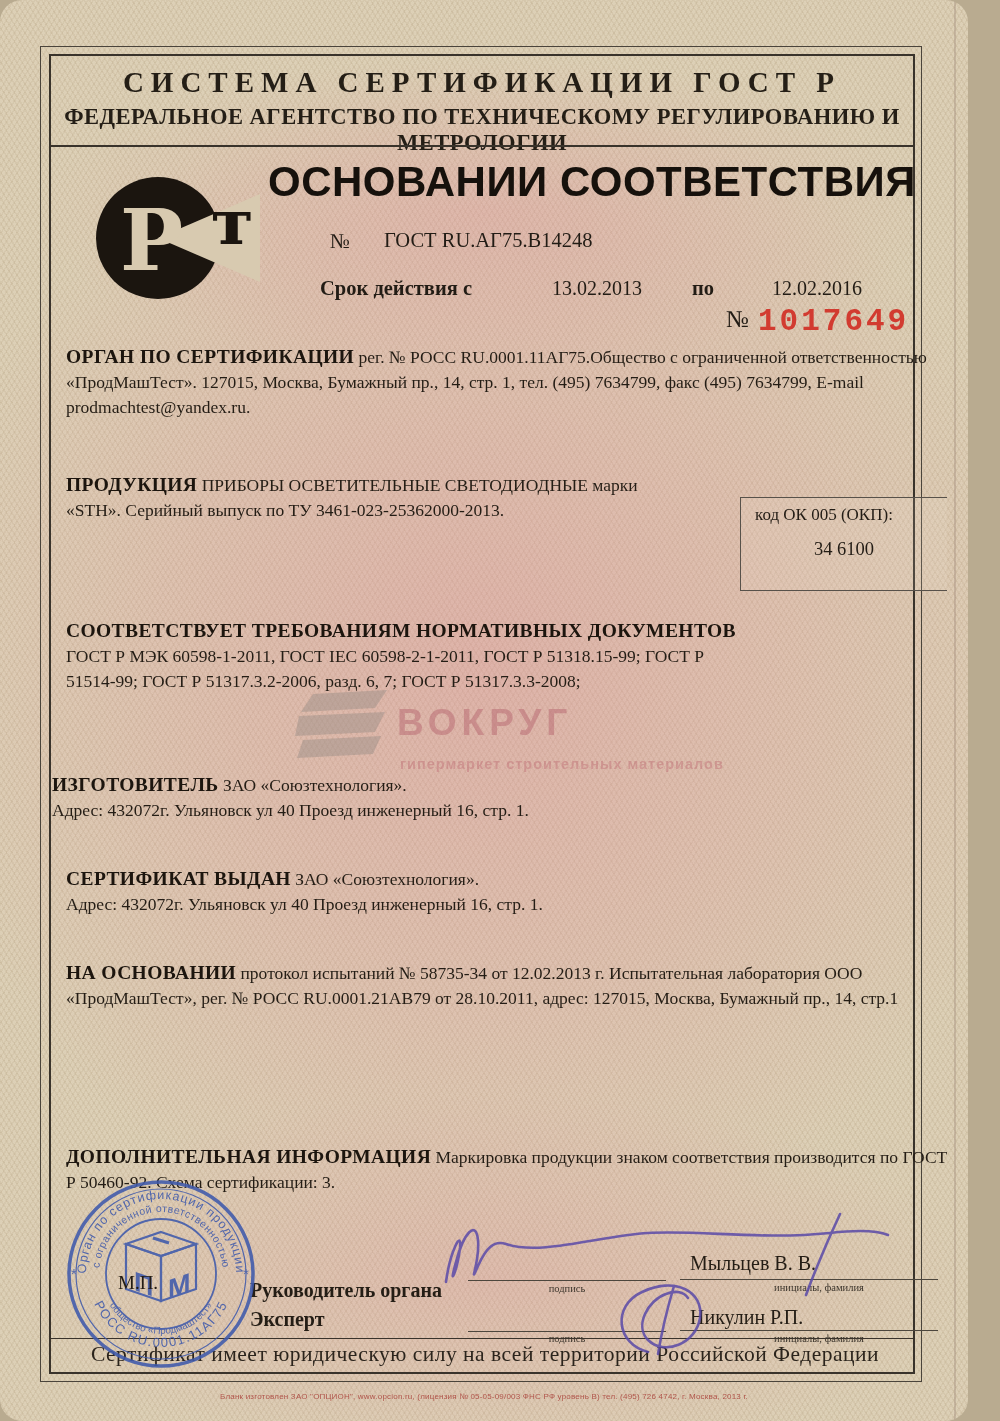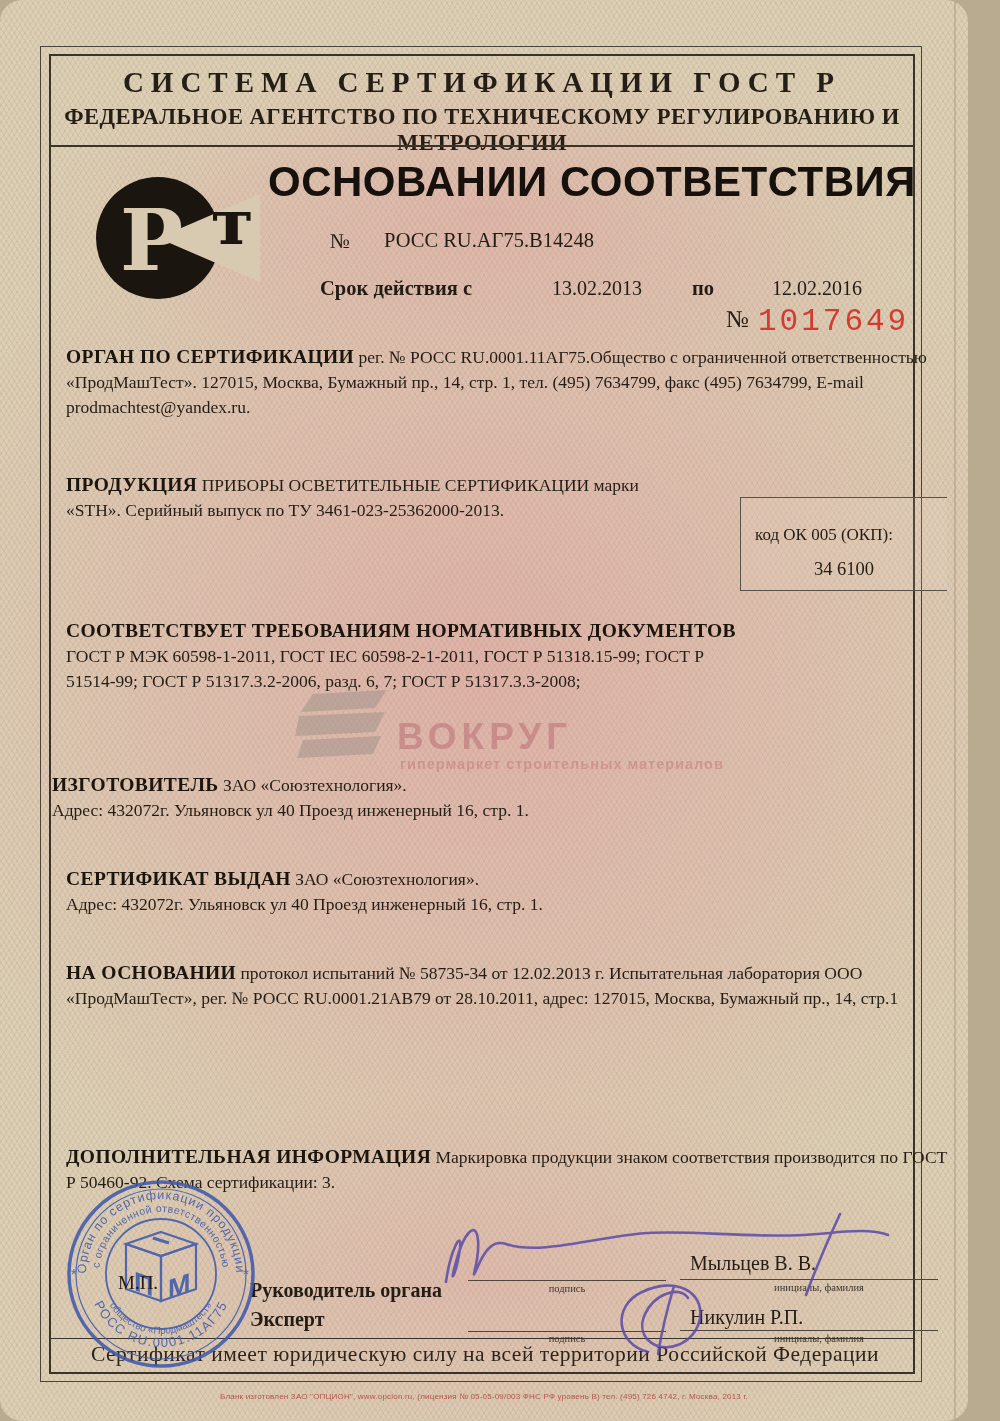--- a/index.html
+++ b/index.html
@@ -19,25 +19,25 @@
   .frame-outer{left:40px;top:46px;right:46px;bottom:39px;border:1.5px solid #4a443b;}
   .frame-inner{left:49px;top:54px;right:53px;bottom:47px;border:2px solid #39332b;}
   .hline{height:0;border-top:2px solid #39332b;}
   .hdr1{left:49px;right:53px;top:66px;text-align:center;font-weight:bold;font-size:29px;letter-spacing:7px;color:#241e16;}
   .hdr2{left:49px;right:53px;top:104px;text-align:center;font-weight:bold;font-size:23px;letter-spacing:0.5px;color:#241e16;transform:scaleX(0.98);}
   .title{left:268px;top:158px;width:660px;font-family:"Liberation Sans",sans-serif;font-weight:bold;font-size:42px;letter-spacing:0.5px;color:#16110c;}
   .row{left:0;width:1000px;height:30px;}
   .lbl-b{font-weight:bold;}
   .no-sign{font-size:21px;}
   .cert-num{font-size:20.5px;}
-  .red-num{font-family:"Liberation Mono",monospace;font-size:31px;letter-spacing:3px;color:#d23b30;font-weight:normal;text-align:right;}
+  .red-num{font-family:"Liberation Mono",monospace;font-size:31px;letter-spacing:3px;color:#d23b30;font-weight:bold;text-align:right;}
   .sec{font-size:17.5px;line-height:25px;color:#241d15;}
   .sec b{font-size:19.5px;letter-spacing:0.4px;color:#1c150e;}
   .codebox{border:1.5px solid #57514a;border-right:none;background:rgba(240,230,210,0.12);}
-  .codebox .cl{font-size:17px;padding:7px 12px 0 14px;margin-top:20px;}
+  .codebox .cl{font-size:17px;padding:7px 12px 0 14px;}
   .codebox .cv{font-size:18.5px;text-align:center;margin-top:14px;}
   .wm{font-family:"Liberation Sans",sans-serif;font-weight:bold;color:rgba(186,110,117,0.55);}
   .sigrole{font-weight:bold;font-size:20px;color:#241d15;}
   .sigline{border-top:1.5px solid #4c463d;height:0;}
   .sigcap{font-size:10.5px;text-align:center;color:#3d362d;}
   .signame{font-size:20px;color:#241d15;}
   .legal{left:55px;right:53px;top:1342px;text-align:center;font-size:21.5px;letter-spacing:0.5px;color:#2b241c;}
   .fineprint{left:0;right:0;top:1392px;text-align:center;font-family:"Liberation Sans",sans-serif;font-size:8px;letter-spacing:0.2px;color:#b0544a;}
   .mp{font-size:19px;color:#231c14;z-index:7;}
   .edge{right:12px;top:0;bottom:0;width:2px;background:rgba(120,90,80,0.22);}
@@ -59,21 +59,21 @@
     <ellipse cx="66" cy="68" rx="62" ry="61" fill="#1b150f"></ellipse>
     <path d="M66,68 L168,24 L168,112 Z" fill="#d8cab0"></path>
     <text x="28" y="100" font-family="DejaVu Serif, serif" font-weight="bold" font-size="84" fill="#d8cab0">Р</text>
     <text x="106" y="74" font-family="DejaVu Serif, serif" font-weight="bold" font-size="62" fill="#1b150f" transform="scale(1.12,1)">т</text>
   </svg>
 
   <div class="abs title">ОСНОВАНИИ СООТВЕТСТВИЯ</div>
 
   <div class="abs row" style="top:229px;">
     <span class="abs no-sign" style="left:330px;">№</span>
-    <span class="abs cert-num" style="left:384px;">РОСС RU.АГ75.В14248</span>
+    <span class="abs cert-num" style="left:384px;">ГОСТ RU.АГ75.В14248</span>
   </div>
 
   <div class="abs row" style="top:277px;">
     <span class="abs lbl-b" style="left:320px;font-size:20.5px;">Срок действия с</span>
     <span class="abs" style="left:552px;font-size:20px;">13.02.2013</span>
     <span class="abs lbl-b" style="left:692px;font-size:20.5px;">по</span>
     <span class="abs" style="left:772px;font-size:20px;">12.02.2016</span>
   </div>
 
   <div class="abs row" style="top:306px;">
@@ -81,21 +81,21 @@
     <span class="abs red-num" style="left:758px;top:-2px;">1017649</span>
   </div>
 
   <div class="abs sec" style="left:66px;top:344px;width:884px;z-index:2;">
     <b>ОРГАН ПО СЕРТИФИКАЦИИ</b>
     <span>рег. № РОСС RU.0001.11АГ75.Общество с ограниченной ответственностью «ПродМашТест». 127015, Москва, Бумажный пр., 14, стр. 1, тел. (495) 7634799, факс (495) 7634799, E-mail prodmachtest@yandex.ru.</span>
   </div>
 
   <div class="abs sec" style="left:66px;top:472px;width:672px;z-index:2;">
     <b>ПРОДУКЦИЯ</b>
-    <span>ПРИБОРЫ ОСВЕТИТЕЛЬНЫЕ СЕРТИФИКАЦИИ марки</span><br>
+    <span>ПРИБОРЫ ОСВЕТИТЕЛЬНЫЕ СВЕТОДИОДНЫЕ марки</span><br>
     <span>«STH». Серийный выпуск по ТУ 3461-023-25362000-2013.</span>
   </div>
 
   <div class="abs codebox" style="left:740px;top:497px;width:206px;height:92px;z-index:2;">
     <div class="cl">код ОК 005 (ОКП):</div>
     <div class="cv">34 6100</div>
   </div>
 
   <div class="abs sec" style="left:66px;top:618px;width:676px;z-index:2;">
     <b>СООТВЕТСТВУЕТ ТРЕБОВАНИЯМ НОРМАТИВНЫХ ДОКУМЕНТОВ</b><br>
@@ -104,21 +104,21 @@
 
 
   <div class="abs" style="left:295px;top:680px;width:430px;height:95px;z-index:1;">
     <svg class="abs" style="left:0;top:8px;" width="100" height="82" viewBox="0 0 100 82">
       <g fill="rgba(150,140,133,0.45)">
         <polygon points="18,6 92,2 80,20 6,24"></polygon>
         <polygon points="4,28 90,24 80,44 0,48"></polygon>
         <polygon points="8,52 86,48 78,66 2,70"></polygon>
       </g>
     </svg>
-    <div class="abs wm" style="left:102px;top:36px;font-size:37px;letter-spacing:5px;">ВОКРУГ</div>
+    <div class="abs wm" style="left:102px;top:22px;font-size:37px;letter-spacing:5px;">ВОКРУГ</div>
     <div class="abs wm" style="left:105px;top:76px;font-size:14.5px;letter-spacing:1px;color:rgba(190,108,115,0.45);">гипермаркет строительных материалов</div>
   </div>
 
   <div class="abs sec" style="left:52px;top:772px;width:740px;z-index:2;">
     <b>ИЗГОТОВИТЕЛЬ</b>
     <span>ЗАО «Союзтехнология».</span><br>
     <span>Адрес: 432072г. Ульяновск ул 40 Проезд инженерный 16, стр. 1.</span>
   </div>
 
   <div class="abs sec" style="left:66px;top:866px;width:740px;z-index:2;">

